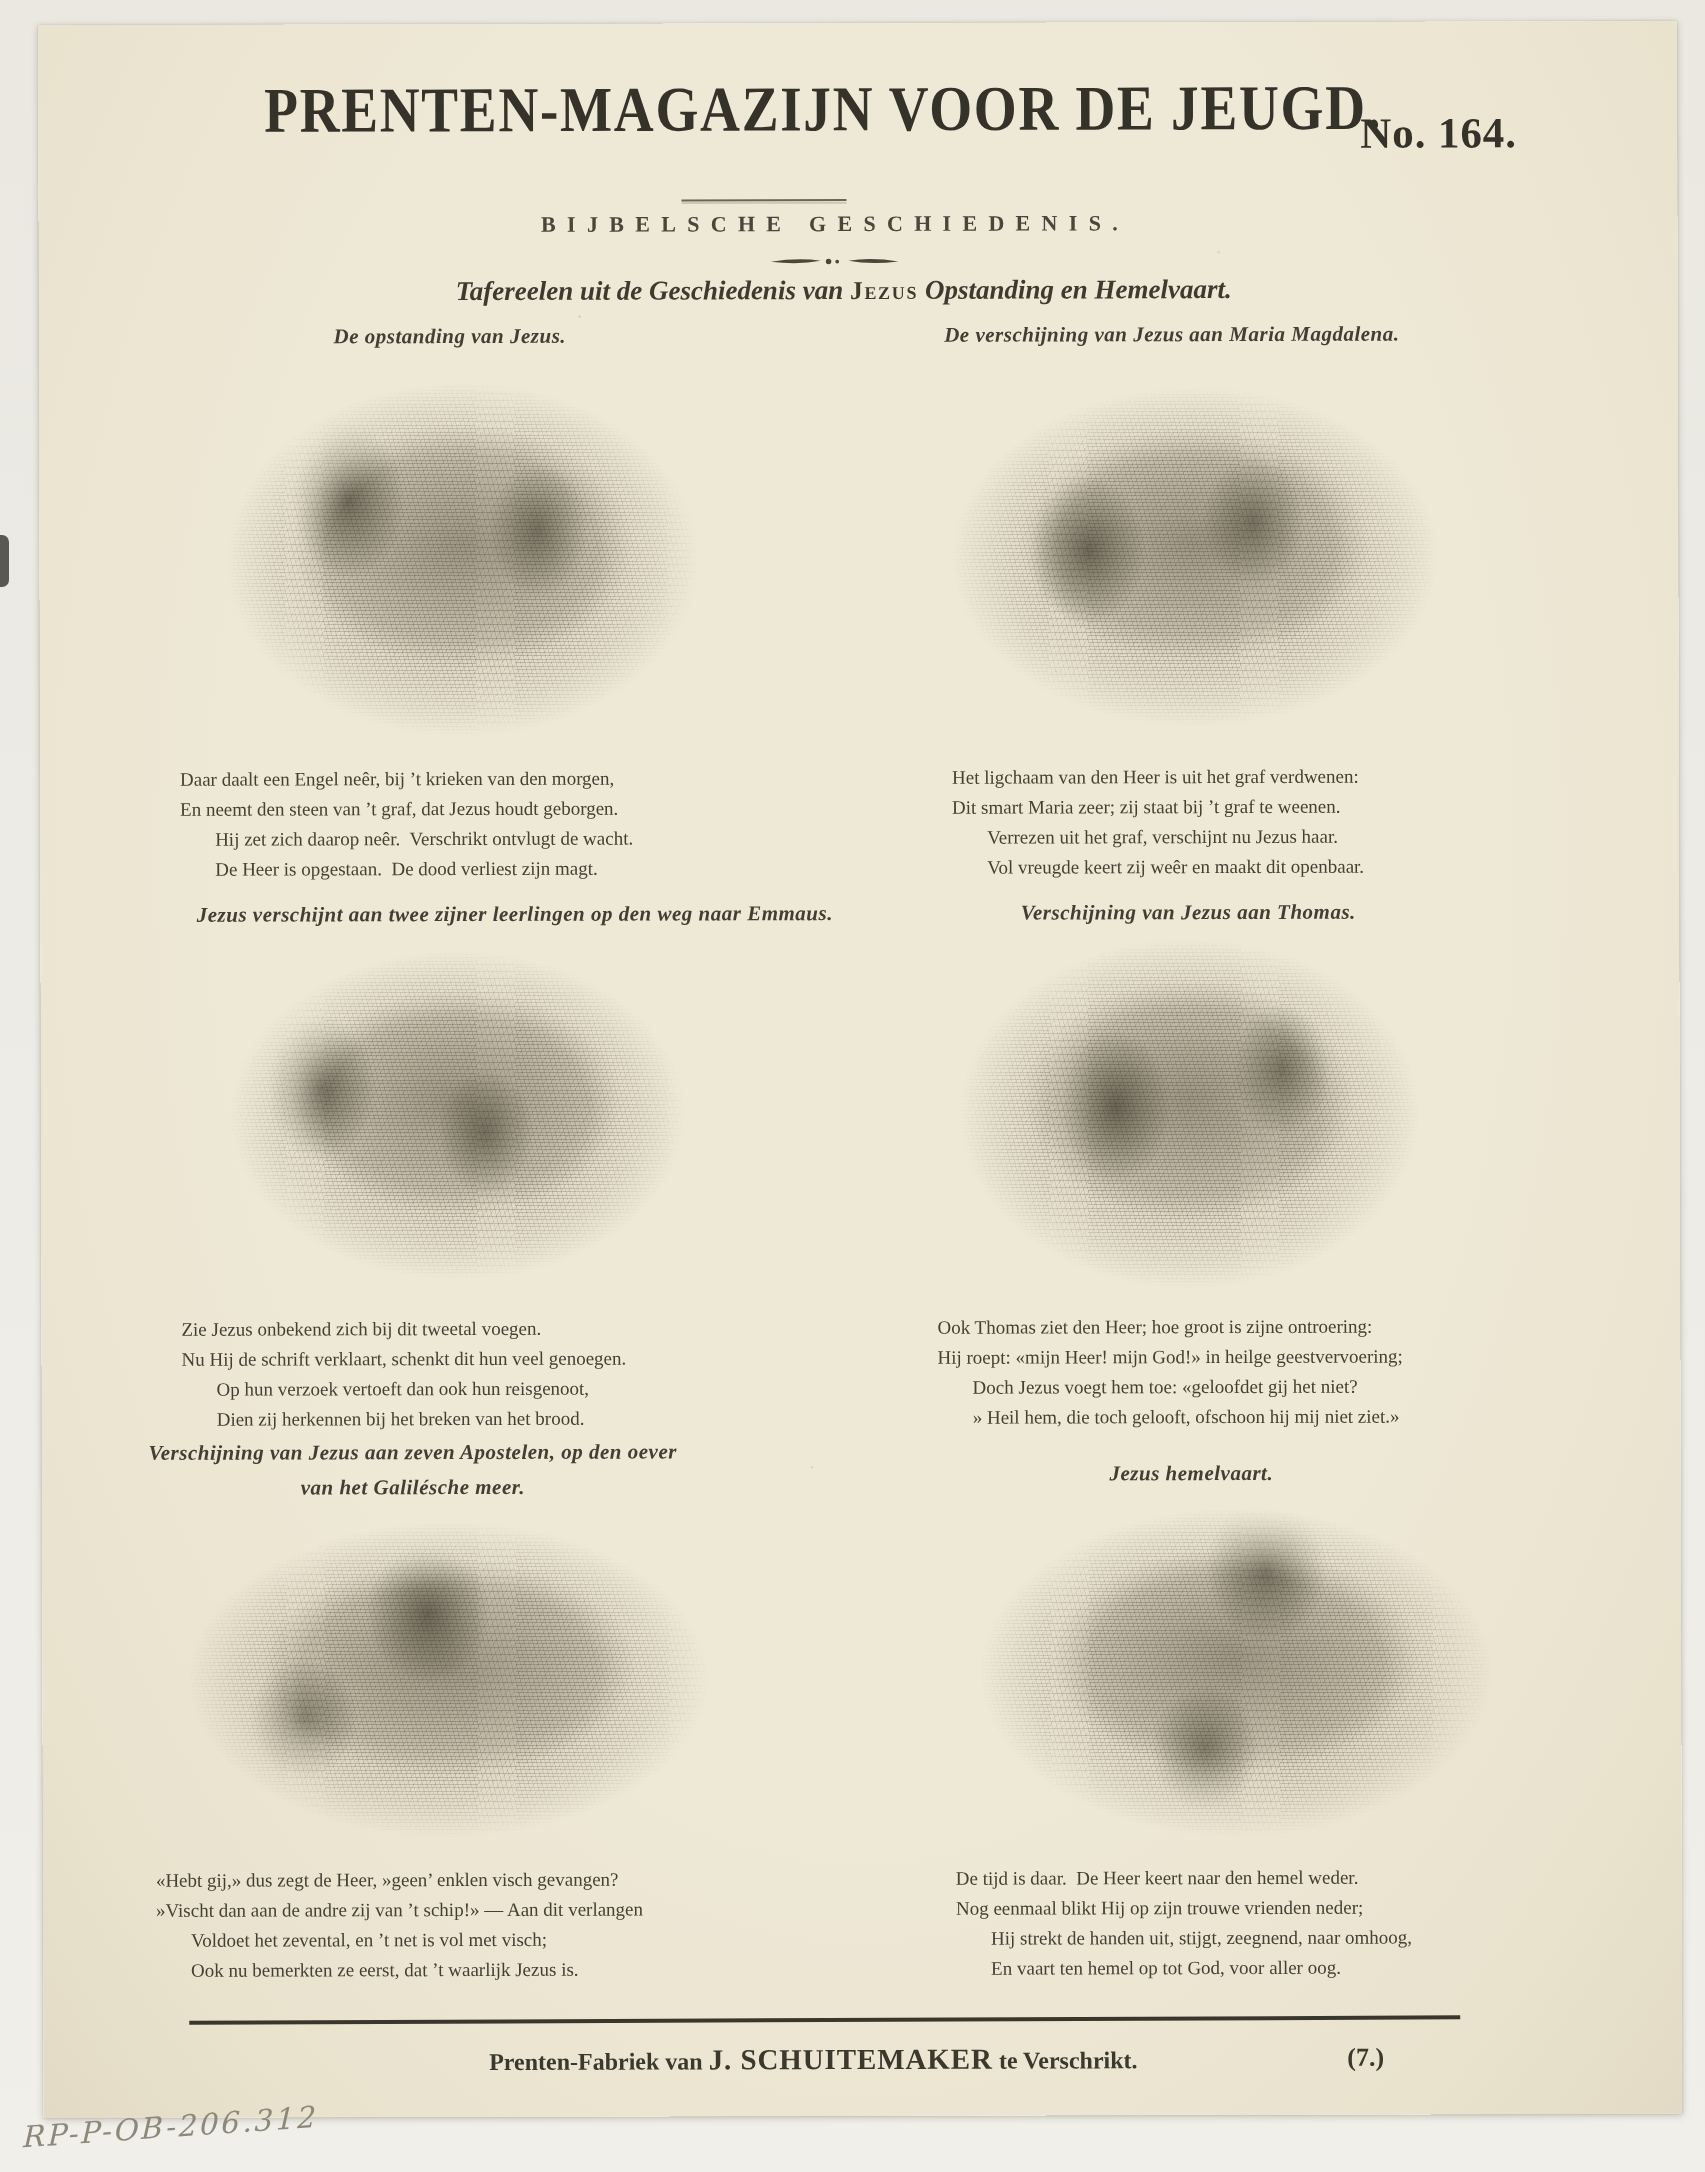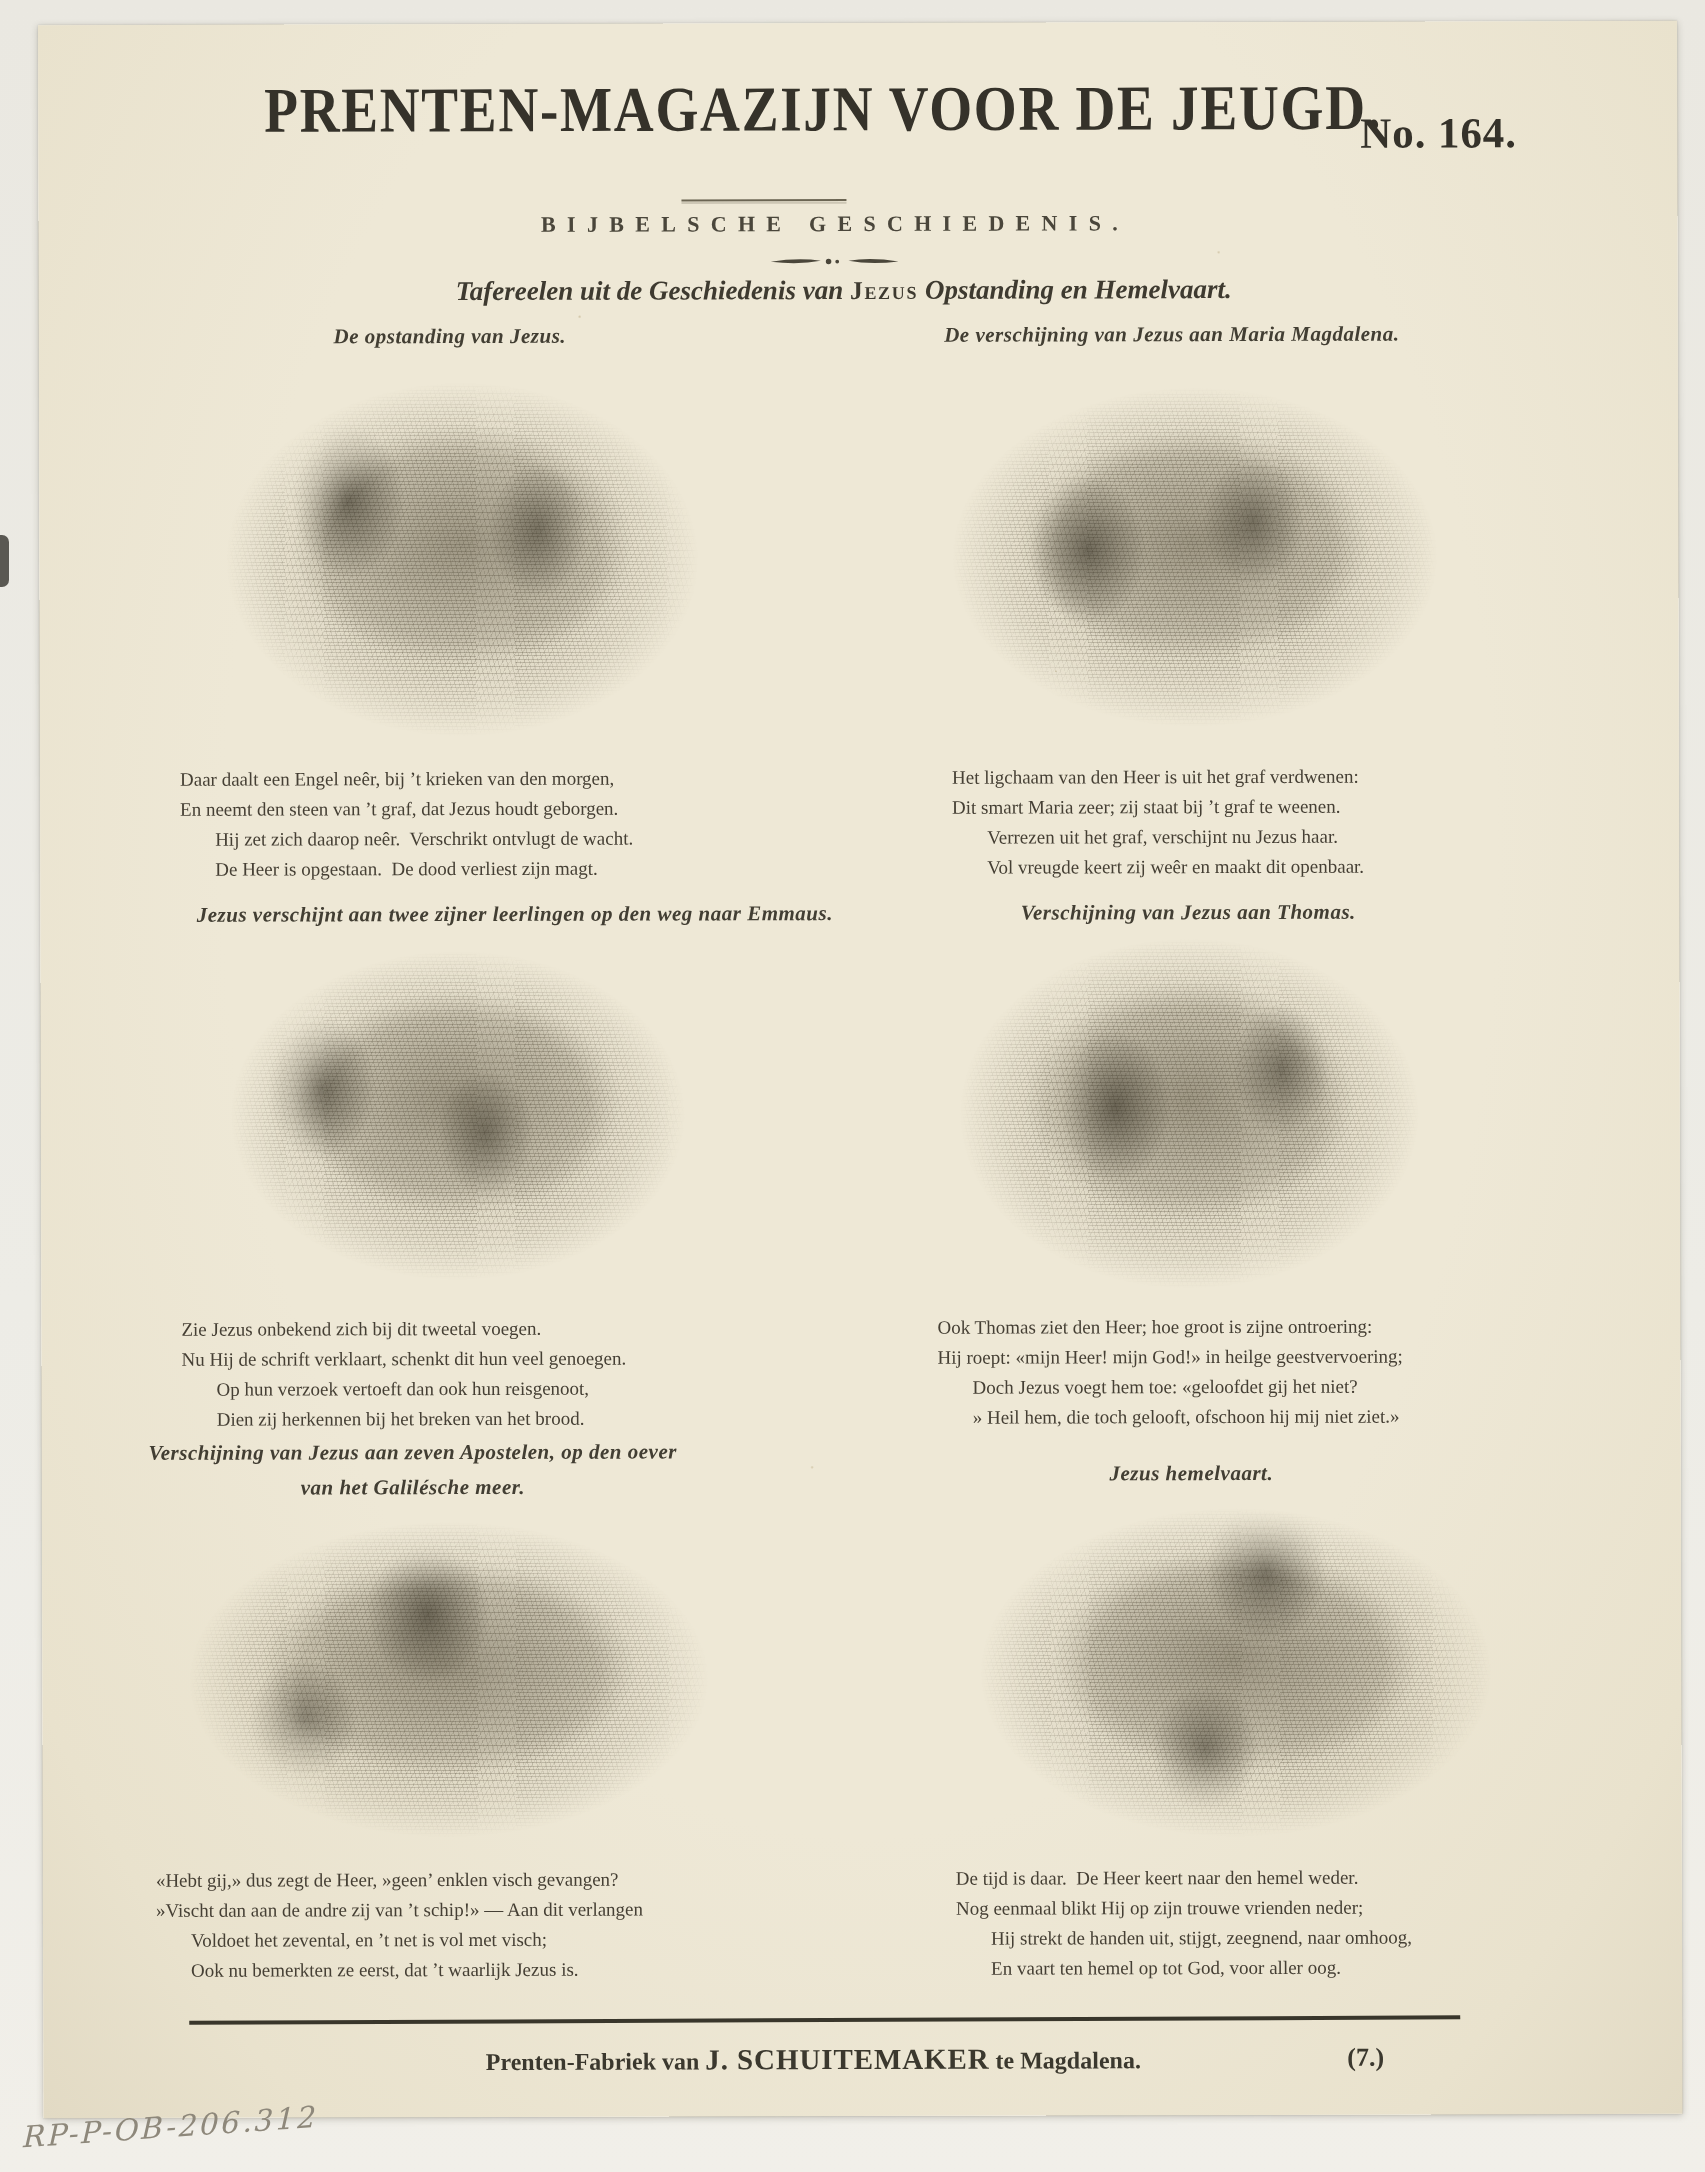--- a/index.html
+++ b/index.html
@@ -198,21 +198,21 @@
       <div class="verse">
         <div class="vl">De tijd is daar.  De Heer keert naar den hemel weder.</div>
         <div class="vl">Nog eenmaal blikt Hij op zijn trouwe vrienden neder;</div>
         <div class="vl ind">Hij strekt de handen uit, stijgt, zeegnend, naar omhoog,</div>
         <div class="vl ind">En vaart ten hemel op tot God, voor aller oog.</div>
       </div>
     </section>
 
     <div class="rule-footer"></div>
     <div class="publisher">
-      <span>Prenten-Fabriek van </span><span class="pub-name">J. SCHUITEMAKER</span><span> te Magdalena.</span>
+      <span>Prenten-Fabriek van </span><span class="pub-name">J. SCHUITEMAKER</span><span> te Verschrikt.</span>
     </div>
     <div class="plate">(7.)</div>
 
   </div>
 
   <div class="handwriting">RP-P-OB-206.312</div>
   <div class="edge-mark"></div>
 </div>
 
 

